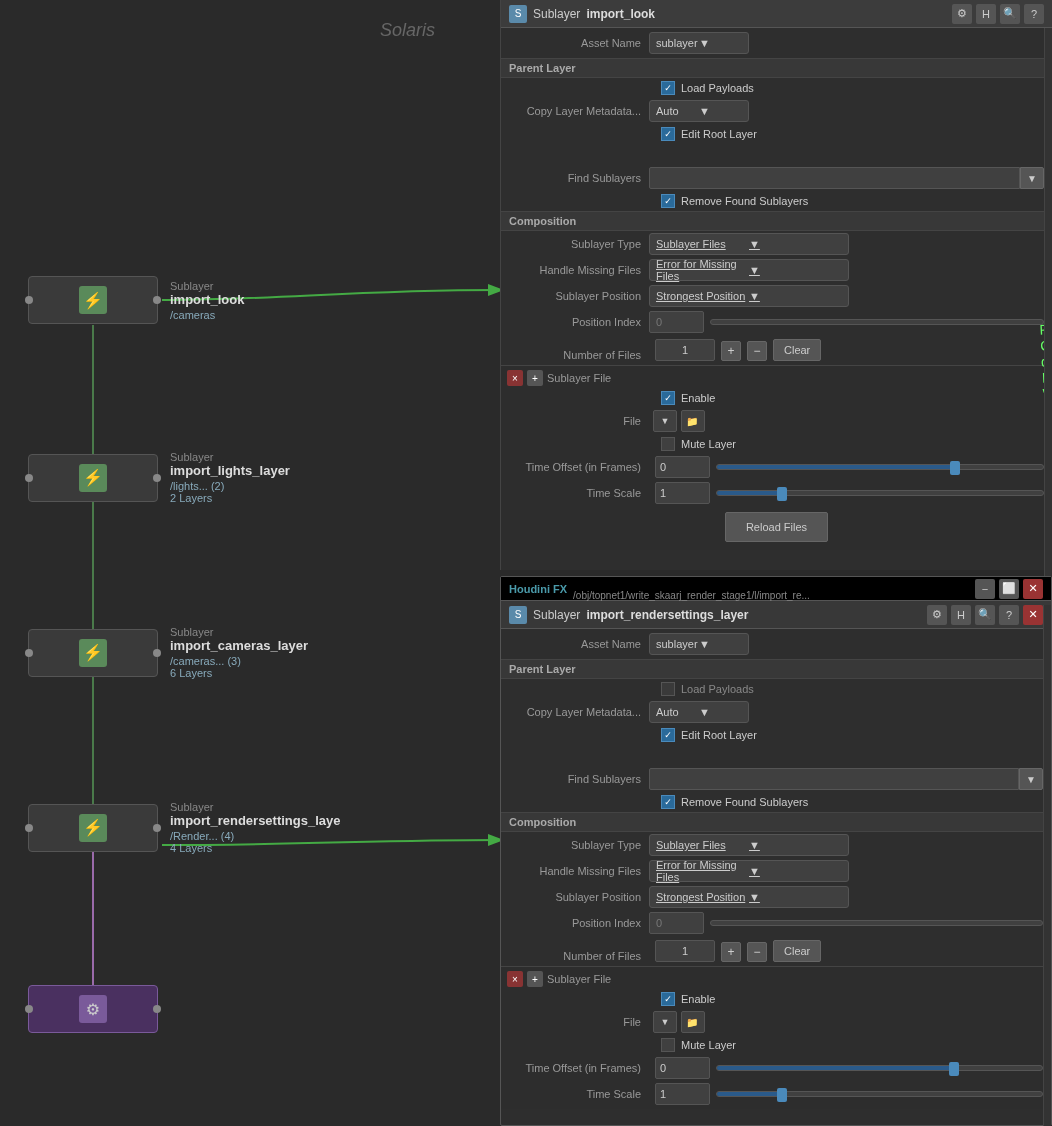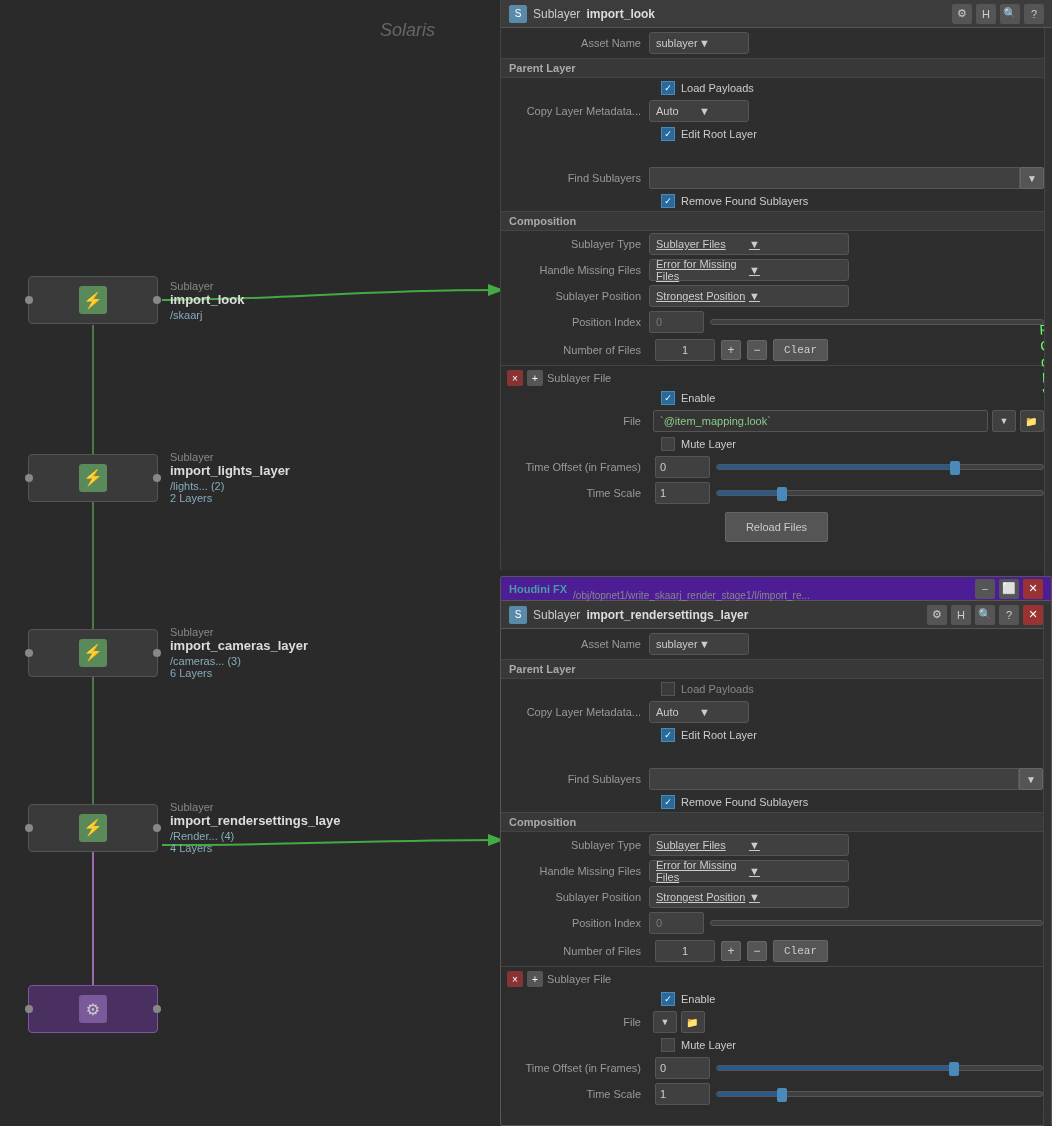--- a/index.html
+++ b/index.html
@@ -330,21 +330,21 @@
       justify-content: center;
       cursor: pointer;
       border-radius: 0 2px 2px 0;
       color: #ccc;
       font-size: 10px;
     }
 
     
     .number-files-row {
       display: flex;
-      align-items: center;
+      align-items: flex-end;
       padding: 4px 8px;
       gap: 6px;
     }
 
     .number-input {
       background: #404040;
       border: 1px solid #555;
       height: 22px;
       width: 60px;
       padding: 0 6px;
@@ -370,21 +370,20 @@
 
     .clear-btn {
       background: #555;
       border: 1px solid #666;
       color: #ccc;
       height: 22px;
       padding: 0 10px;
       cursor: pointer;
       font-size: 11px;
       border-radius: 2px;
-      font-family: Liberation Mono, monospace;
     }
 
     
     .sublayer-section {
       background: #2d2d2d;
       border-top: 1px solid #444;
       padding: 2px 0;
     }
 
     .sublayer-header-row {
@@ -612,21 +611,21 @@
 
   <div class="node-container" style="position:absolute; top:276px; left:28px;">
     <div class="node-box" style="position:relative;">
       <div class="node-dot-left"></div>
       <div class="node-icon">⚡</div>
       <div class="node-dot-right"></div>
     </div>
     <div class="node-info">
       <div class="node-type">Sublayer</div>
       <div class="node-name">import_look</div>
-      <div class="node-path">/skaarj</div>
+      <div class="node-path">/cameras</div>
     </div>
   </div>
 
   <div class="node-container" style="position:absolute; top:451px; left:28px;">
     <div class="node-box" style="position:relative;">
       <div class="node-dot-left"></div>
       <div class="node-icon">⚡</div>
       <div class="node-dot-right"></div>
     </div>
     <div class="node-info">
@@ -778,21 +777,20 @@
       <span class="sublayer-label">Sublayer File</span>
     </div>
 
     <div class="checkbox-row" style="padding-left: 160px;">
       <div class="checkbox-indicator">✓</div>
       <span class="checkbox-label">Enable</span>
     </div>
 
     <div class="file-row">
       <span class="form-label">File</span>
-      <input class="file-input" type="text" value="`@item_mapping.look`" style="">
       <div class="file-dropdown-btn">▼</div>
       <div class="file-browse-btn">📁</div>
     </div>
 
     <div class="checkbox-row" style="padding-left: 160px;">
       <div class="checkbox-indicator" style="background:#404040; border:1px solid #555;"></div>
       <span class="checkbox-label">Mute Layer</span>
     </div>
 
     <div class="slider-row">
@@ -816,21 +814,21 @@
     <div class="reload-btn-row">
       <button class="reload-btn">Reload Files</button>
     </div>
   </div>
 
   <div class="scrollbar-right"></div>
 </div>
 
 <div class="bottom-panel">
 
-  <div style="height:24px; background:#4c1d95; display:flex; align-items:center; padding:0 8px; gap:6px; border-bottom:1px solid #555;">
+  <div style="height:24px; background:#000000; display:flex; align-items:center; padding:0 8px; gap:6px; border-bottom:1px solid #555;">
     <span style="color:#4a9aaa; font-size:11px; font-weight:bold;">Houdini FX</span>
     <span style="color:#888; font-size:10px;margin-top:14px;">/obj/topnet1/write_skaarj_render_stage1/l/import_re...</span>
     <div style="margin-left:auto; display:flex; gap:4px;">
       <button class="title-btn">−</button>
       <button class="title-btn">⬜</button>
       <button class="title-btn close-btn">✕</button>
     </div>
   </div>
 
   <div class="panel-titlebar bottom">

